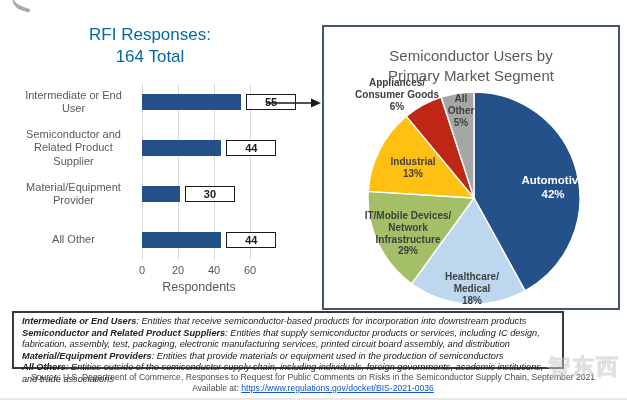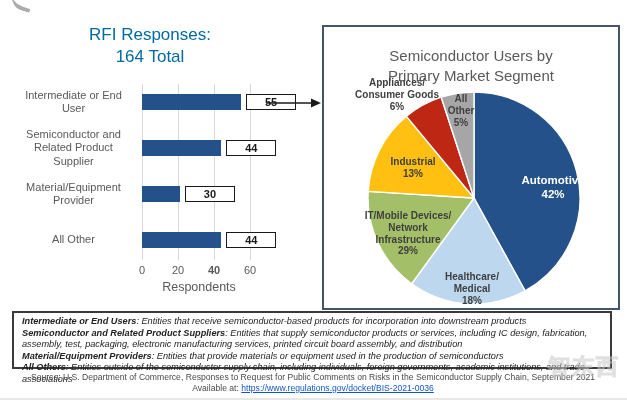--- a/index.html
+++ b/index.html
@@ -121,21 +121,21 @@
     font-weight: bold;
     line-height: 1.18;
     white-space: pre-line;
   }
   .pie-label.big { font-size: 11.5px; }
 
   
   .defs-box {
     position: absolute;
     left: 12px; top: 311px;
-    width: 600px; height: 58px;
+    width: 552px; height: 58px;
     border: 2px solid #3a3a3a;
     background: #fff;
     padding: 3px 8px 2px 8px;
     font-size: 9.2px;
     line-height: 1.25;
     font-style: italic;
     color: #222;
   }
   .def-term { font-weight: bold; }
 
@@ -213,21 +213,21 @@
         <div class="bar-value-box" style="left: 216.2px; top: 56px;">44</div>
         <div class="bar-cat-label" style="top: 86px; height: 48px;">Material/Equipment
 Provider</div>
         <div class="bar-rect" style="left: 132px; top: 102px; width: 37.8px; background: rgb(36, 81, 138);"></div>
         <div class="bar-value-box" style="left: 174.8px; top: 102px;">30</div>
         <div class="bar-cat-label" style="top: 132px; height: 48px;">All Other</div>
         <div class="bar-rect" style="left: 132px; top: 148px; width: 79.2px; background: rgb(36, 81, 138);"></div>
         <div class="bar-value-box" style="left: 216.2px; top: 148px;">44</div>
         <div class="tick-label" style="left: 132px;">0</div>
         <div class="tick-label" style="left: 168px;">20</div>
-        <div class="tick-label" style="left: 204px; font-weight: bold;">40</div>
+        <div class="tick-label" style="left: 204px;">40</div>
         <div class="tick-label" style="left: 240px;">60</div>
         <div class="x-axis-label" style="left: 119px;">Respondents</div>
       </div>
   </section>
 
   <svg class="callout-arrow" viewBox="0 0 58 16" xmlns="http://www.w3.org/2000/svg">
     <line x1="2" y1="8" x2="48" y2="8" stroke="#1a1a1a" stroke-width="1.4"></line>
     <polygon points="47,3.5 57,8 47,12.5" fill="#1a1a1a"></polygon>
   </svg>
 

